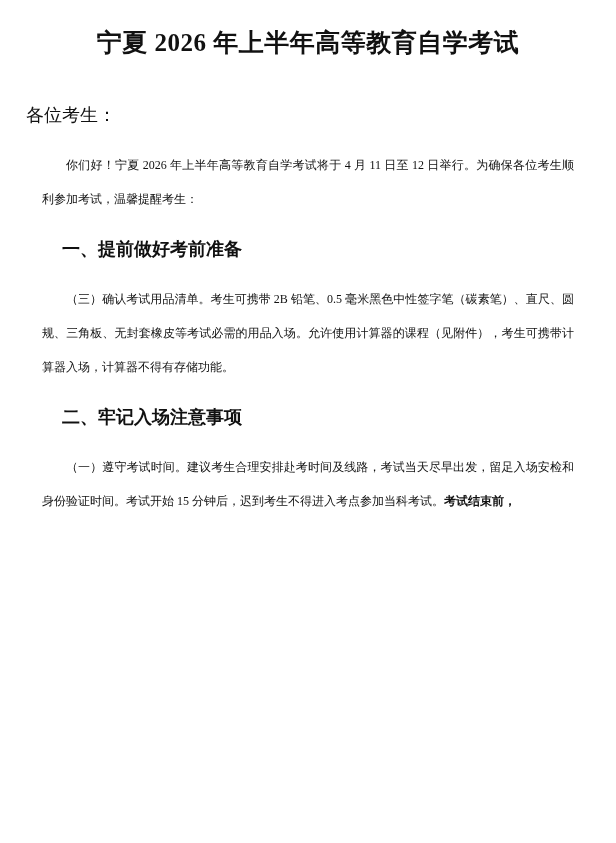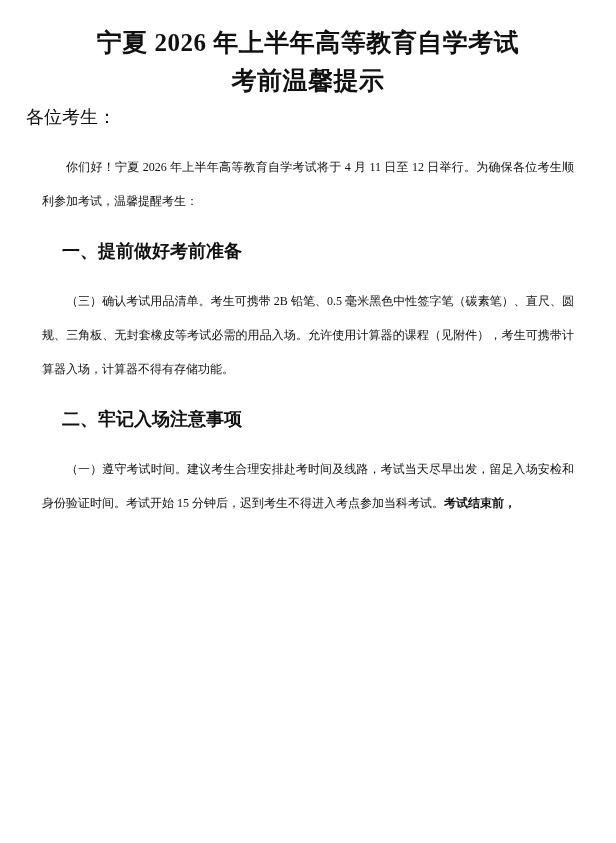--- a/index.html
+++ b/index.html
@@ -27,20 +27,21 @@
     font-size: 25px;
     line-height: 38px;
     letter-spacing: 0.5px;
     margin: 6px 0 0 0;
   }
   .doc-title .line {
     display: block;
     white-space: nowrap;
   }
   .salutation {
+    margin-top: 36px;
     font-size: 18px;
     line-height: 34px;
     text-align: justify;
     text-justify: inter-ideograph;
   }
   p.body-text {
     font-size: 12px;
     line-height: 34px;
     margin: 16px;
     text-align: justify;
@@ -59,21 +60,20 @@
     font-weight: bold;
   }
 </style>
 </head>
 <body>
 
 <div class="page">
 
   <div class="doc-title">
     <span class="line">宁夏 2026 年上半年高等教育自学考试</span>
-    <span class="line">考前温馨提示</span>
   </div>
 
   <div class="salutation">各位考生：</div>
 
   <p class="body-text">你们好！宁夏 2026 年上半年高等教育自学考试将于 4 月 11 日至 12 日举行。为确保各位考生顺利参加考试，温馨提醒考生：</p>
 
   <h2 class="section-head">一、提前做好考前准备</h2>
 
 
 

